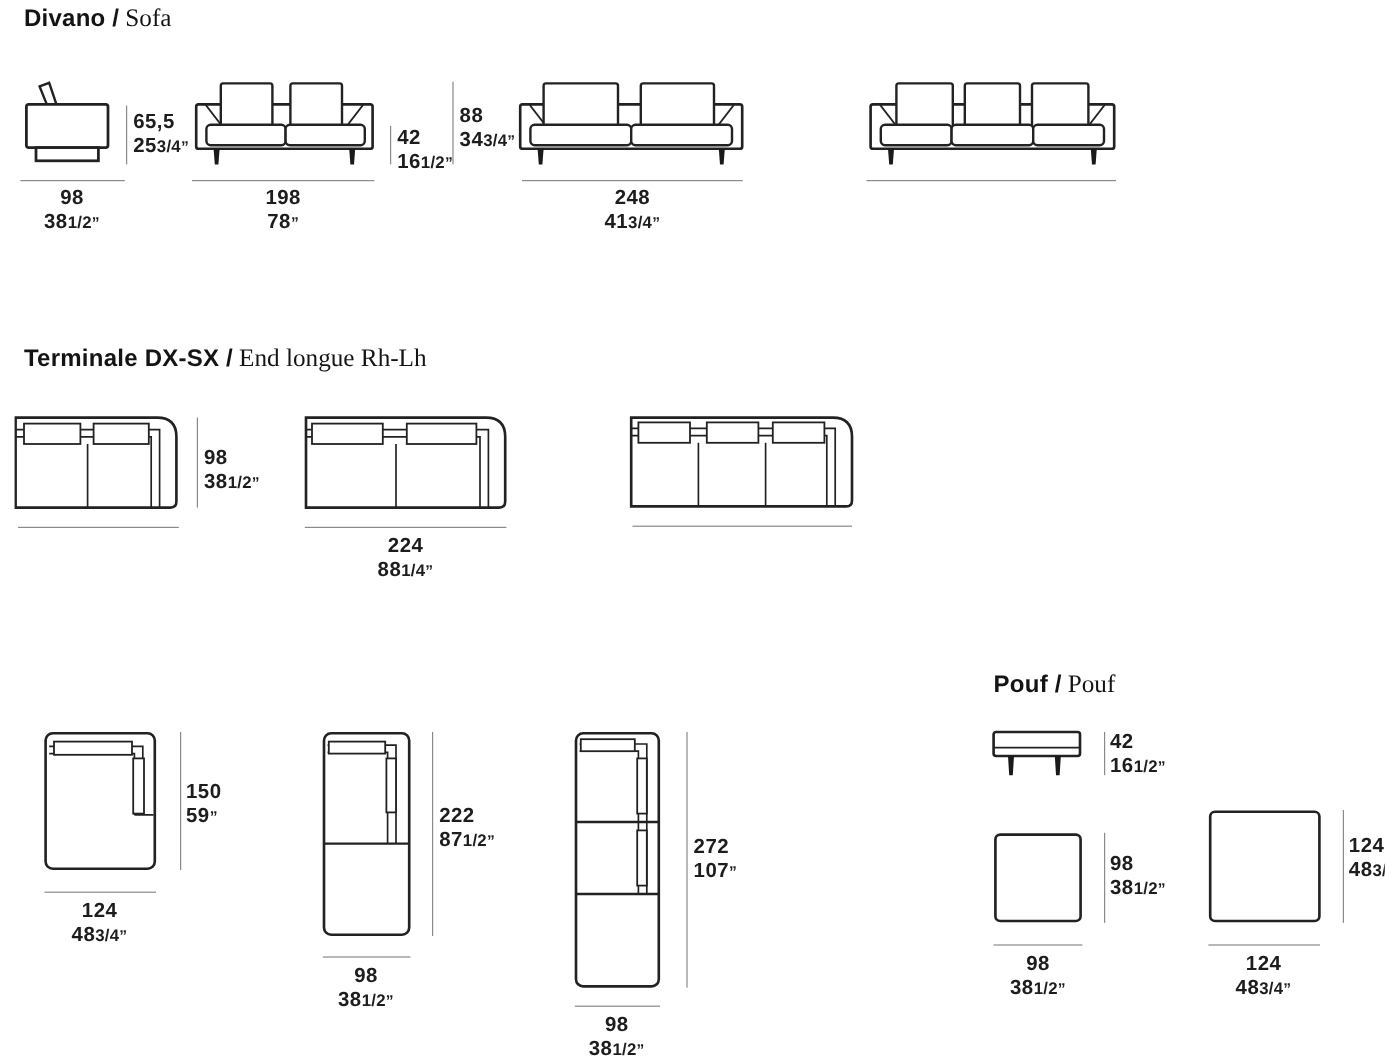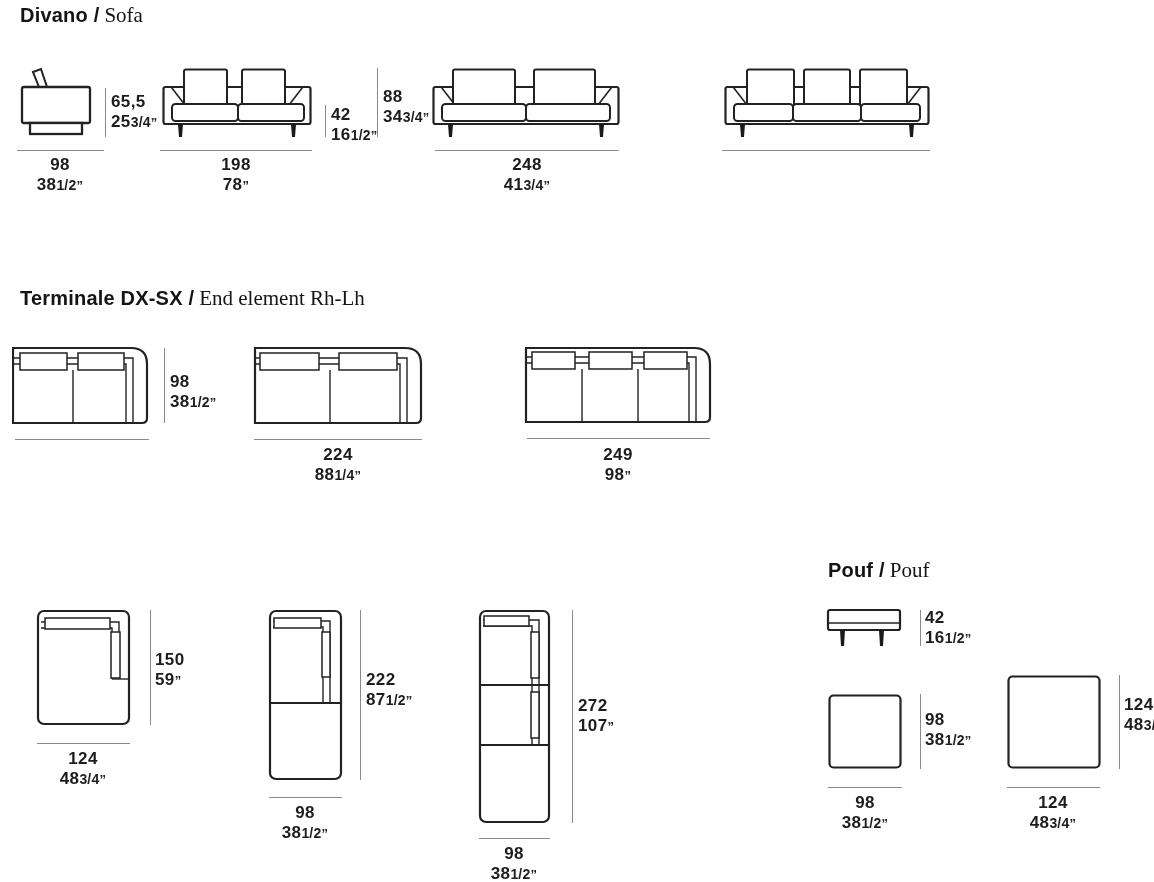--- a/index.html
+++ b/index.html
@@ -22,21 +22,21 @@
 </style>
 </head>
 <body>
 
 <div id="canvas">
 
   <div class="title" style="left:8px;top:3px">
     <span class="tp">Divano /</span><span class="ts">Sofa</span>
   </div>
   <div class="title" style="left:8px;top:286px">
-    <span class="tp">Terminale DX-SX /</span><span class="ts">End element Rh-Lh</span>
+    <span class="tp">Terminale DX-SX /</span><span class="ts">End longue Rh-Lh</span>
   </div>
   <div class="title" style="left:816px;top:558px">
     <span class="tp">Pouf /</span><span class="ts">Pouf</span>
   </div>
 
   <svg style="left:6px;top:66px" width="90" height="72">
     <polygon points="15,6 23,3 29,21 21,21" fill="#fff" stroke="#222" stroke-width="2"></polygon>
     <rect x="4" y="21" width="68" height="36" rx="2" fill="#fff" stroke="#222" stroke-width="2.3"></rect>
     <rect x="12" y="57" width="52" height="11" fill="#fff" stroke="#222" stroke-width="2.3"></rect>
   </svg>
@@ -195,24 +195,20 @@
   </div>
 
   <div class="dim" style="left:158px;top:372px">
     <div>98</div>
     <div><span>38</span><span class="fr">1/2</span><span class="q">”</span></div>
   </div>
   <div class="dim dim-h" style="left:266px;top:445px;width:120px">
     <div>224</div>
     <div><span>88</span><span class="fr">1/4</span><span class="q">”</span></div>
   </div>
-  <div class="dim dim-h" style="left:546px;top:445px;width:120px">
-    <div>249</div>
-    <div><span>98</span><span class="fr"></span><span class="q">”</span></div>
-  </div>
 
   <div class="dim dim-h" style="left:11px;top:749px;width:120px">
     <div>124</div>
     <div><span>48</span><span class="fr">3/4</span><span class="q">”</span></div>
   </div>
   <div class="dim" style="left:143px;top:650px">
     <div>150</div>
     <div><span>59</span><span class="fr"></span><span class="q">”</span></div>
   </div>
   <div class="dim dim-h" style="left:233px;top:803px;width:120px">

